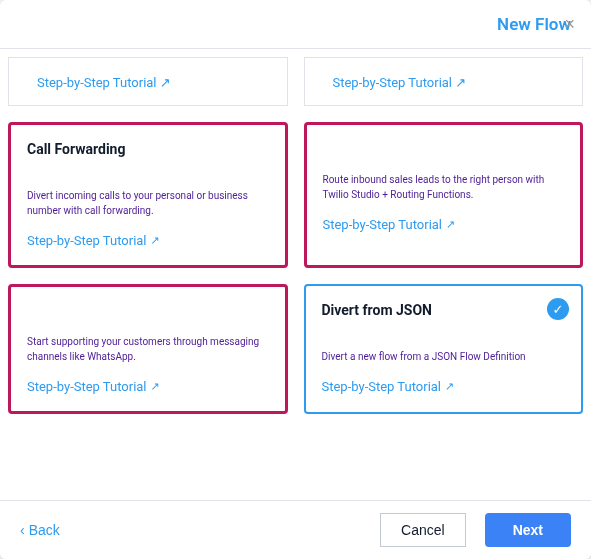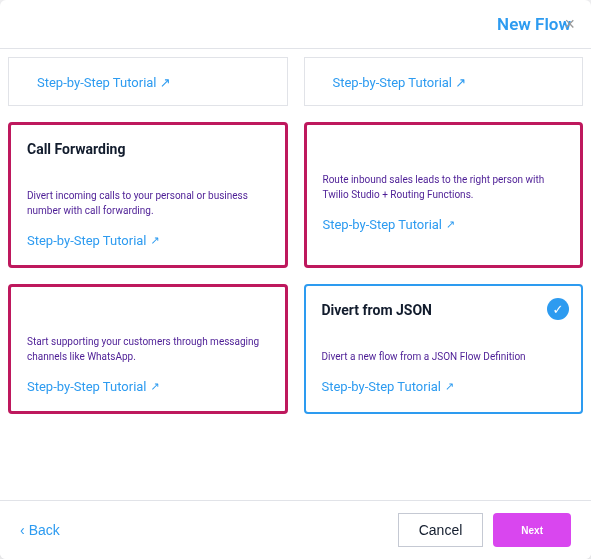--- a/index.html
+++ b/index.html
@@ -146,28 +146,29 @@
     .cancel-btn {
       background: #fff;
       border: 1px solid #c5c9d3;
       color: #121c2d;
       font-size: 14px;
       padding: 8px 20px;
       border-radius: 0;
       cursor: pointer;
     }
     .next-btn {
-      background: #d946ef;
+      background: #3b82f6;
       border: none;
       color: #fff;
-      font-size: 10px;
+      font-size: 14px;
       font-weight: 600;
       padding: 8px 28px;
       border-radius: 4px;
       cursor: pointer;
+      margin-left: 9px;
     }
   </style>
 </head>
 <body>
 
 <div class="modal">
   <div class="modal-header">
     <span class="modal-title">New Flow</span>
     <button class="close-btn">×</button>
   </div>

